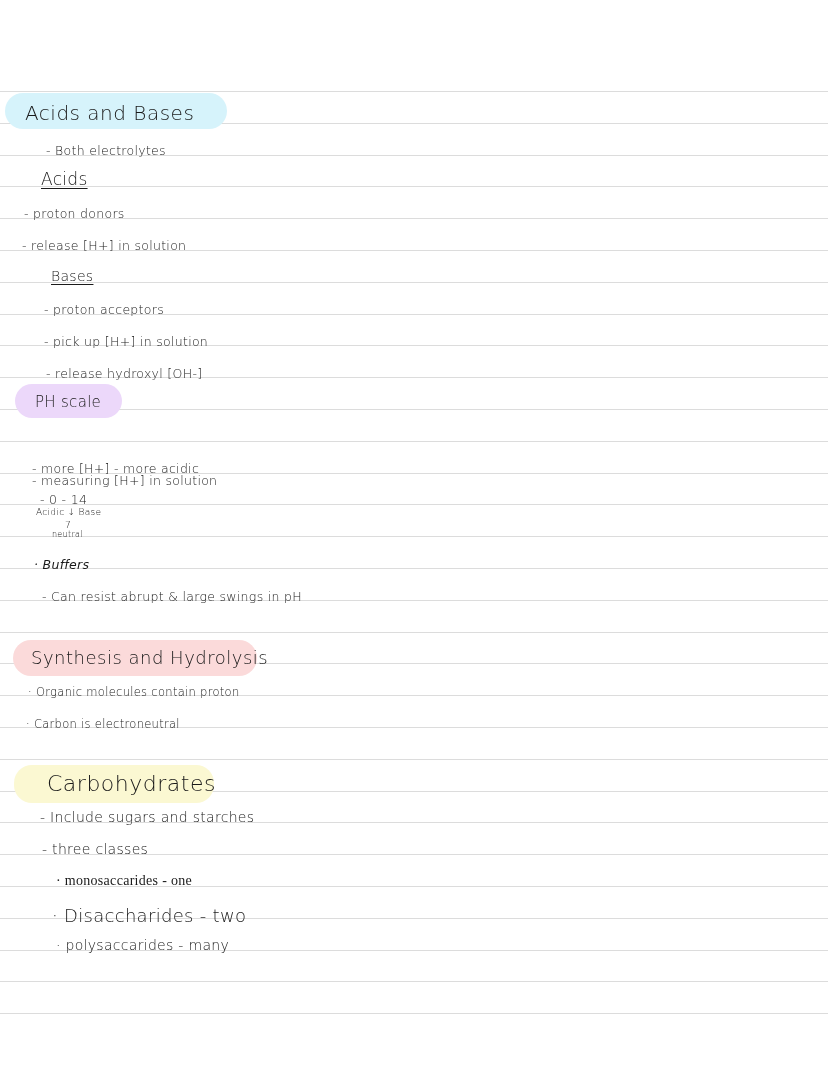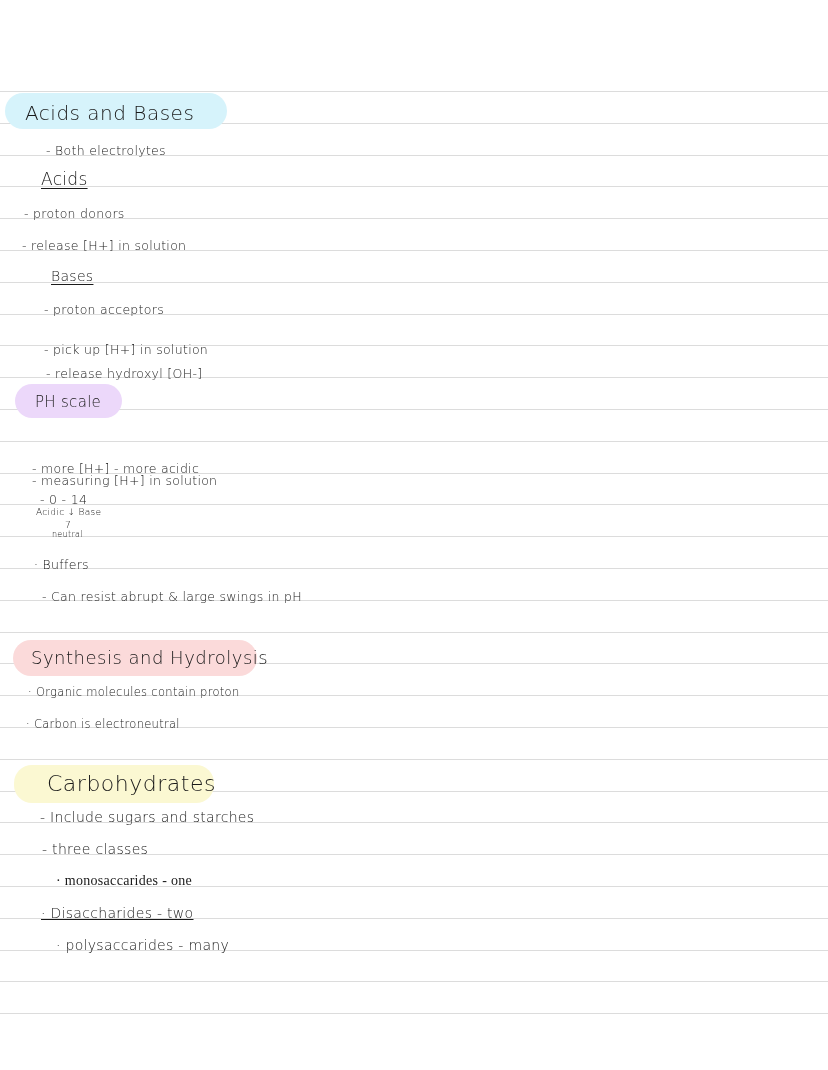--- a/index.html
+++ b/index.html
@@ -58,35 +58,35 @@
 <div class="hl" style="left:13px; top:640px; width:244px; height:36px; background:#fbdada;"></div>
 <div class="hl" style="left:14px; top:765px; width:200px; height:38px; background:#fbf8d2;"></div>
 
 <div class="t h" style="left:25px; top:101px;">Acids and Bases</div>
 <div class="t note" style="left:46px; top:143px;">- Both electrolytes</div>
 <div class="t sub" style="left:41px; top:169px;">Acids</div>
 <div class="t note" style="left:24px; top:206px;">- proton donors</div>
 <div class="t note" style="left:22px; top:238px;">- release [H+] in solution</div>
 <div class="t sub2" style="left:51px; top:268px;">Bases</div>
 <div class="t note" style="left:44px; top:302px;">- proton acceptors</div>
-<div class="t note" style="left:44px; top:334px;margin-top:8px;">- pick up [H+] in solution</div>
+<div class="t note" style="left:44px; top:334px;">- pick up [H+] in solution</div>
 <div class="t note" style="left:46px; top:366px;">- release hydroxyl [OH-]</div>
 
 <div class="t h-md" style="left:35px; top:393px;">PH scale</div>
 <div class="t note" style="left:32px; top:429px;margin-top:44px;">- measuring [H+] in solution</div>
 <div class="t note" style="left:32px; top:461px;">- more [H+] - more acidic</div>
 <div class="t note" style="left:40px; top:492px;">- 0 - 14</div>
 <div class="t tiny" style="left:36px; top:507px;">Acidic ↓ Base</div>
 <div class="t tiny" style="left:65px; top:520px;">7</div>
 <div class="t tiny" style="left:52px; top:530px; font-size:8px;">neutral</div>
-<div class="t note" style="left:34px; top:557px;">· Buffers</div>
+<div class="t note" style="left:34px; top:557px;font-style:italic;">· Buffers</div>
 <div class="t note" style="left:42px; top:589px;">- Can resist abrupt &amp; large swings in pH</div>
 
 <div class="t h" style="left:31px; top:647px; font-size:18px;">Synthesis and Hydrolysis</div>
 <div class="t small" style="left:28px; top:685px;">· Organic molecules contain proton</div>
 <div class="t small" style="left:26px; top:717px;">· Carbon is electroneutral</div>
 
 <div class="t h-lg" style="left:47px; top:771px;">Carbohydrates</div>
 <div class="t note" style="left:40px; top:809px; font-size:14px;">- Include sugars and starches</div>
 <div class="t note" style="left:42px; top:841px; font-size:14px;">- three classes</div>
 <div class="t note" style="left:56px; top:873px; font-size:14px;font-family:Liberation Serif, serif;">· monosaccarides - one</div>
-<div class="t note" style="left:41px; top:905px; font-size:14px;text-decoration:underline;">· Disaccharides - two</div>
+<div class="t note" style="left:52px; top:905px; font-size:18px;">· Disaccharides - two</div>
 <div class="t note" style="left:56px; top:937px; font-size:14px;">· polysaccarides - many</div>
 
 </body></html>

